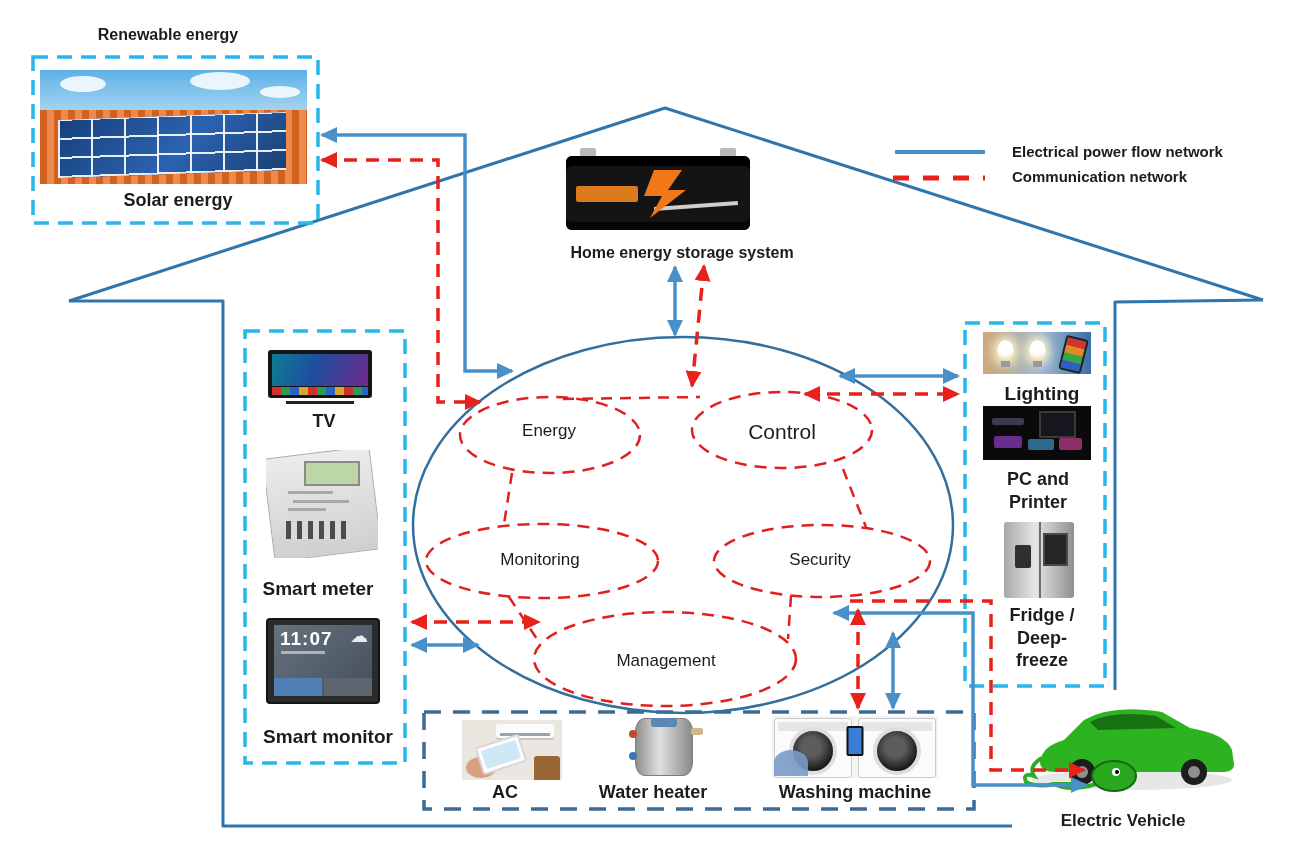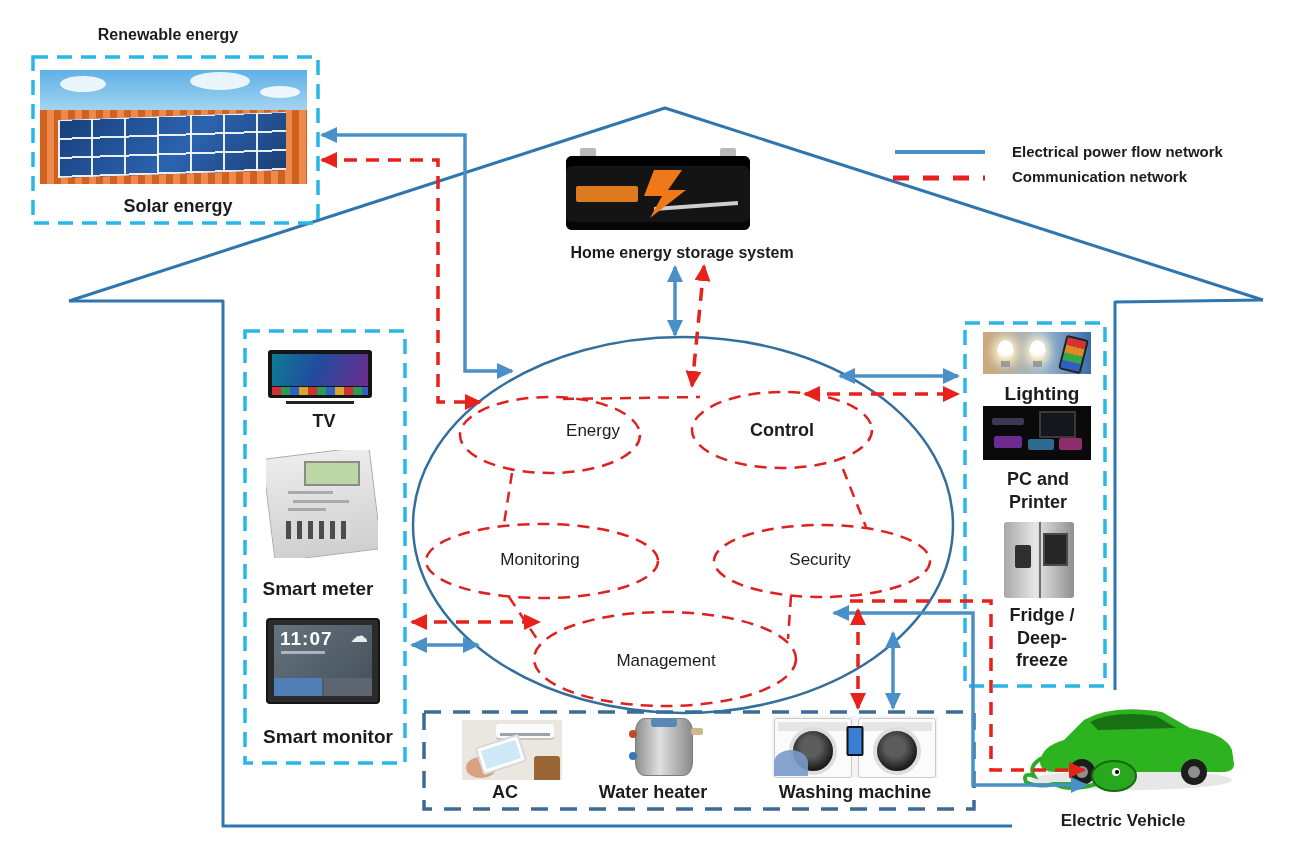--- a/index.html
+++ b/index.html
@@ -218,29 +218,29 @@
         <circle cx="182" cy="84" r="6" fill="#8f8f8f"></circle>
       <path d="M30 70 Q16 78 22 88 Q10 84 14 94 Q26 100 42 96 L70 96" fill="none" stroke="#2faa28" stroke-width="4"></path>
       <path d="M42 96 Q58 104 84 96" fill="none" stroke="#2faa28" stroke-width="4"></path>
       <ellipse cx="102" cy="88" rx="22" ry="15" fill="#29a81f" stroke="#156b10" stroke-width="2"></ellipse>
       <circle cx="104" cy="84" r="4" fill="#fff"></circle>
         <circle cx="105" cy="84" r="2" fill="#000"></circle>
     </svg>
   </div>
 
   <div class="lbl" style="left:168px;top:25px;font-size:16px;">Renewable energy</div>
-  <div class="lbl" style="left:178px;top:195px;font-size:18px;font-weight:700;">Solar energy</div>
+  <div class="lbl" style="left:178px;top:189px;font-size:18px;font-weight:700;">Solar energy</div>
   <div class="lbl" style="left:682px;top:243px;font-size:16px;">Home energy storage system</div>
 
   <div class="lbl" style="left:1012px;top:143px;font-size:15px;transform:none;text-align:left;">Electrical power flow network</div>
   <div class="lbl" style="left:1012px;top:168px;font-size:15px;transform:none;text-align:left;">Communication network</div>
 
 
-  <div class="lbl" style="left:549px;top:420px;font-size:17px;font-weight:400;margin-left:44px;">Energy</div>
-  <div class="lbl" style="left:782px;top:419px;font-size:18px;font-weight:700;">Control</div>
+  <div class="lbl" style="left:549px;top:420px;font-size:17px;font-weight:400;">Energy</div>
+  <div class="lbl" style="left:782px;top:419px;font-size:21px;font-weight:400;">Control</div>
   <div class="lbl" style="left:540px;top:549px;font-size:17px;font-weight:400;">Monitoring</div>
   <div class="lbl" style="left:820px;top:549px;font-size:17px;font-weight:400;text-align:center;">Security</div>
   <div class="lbl" style="left:666px;top:650px;font-size:17px;font-weight:400;">Management</div>
 
   <div class="lbl" style="left:324px;top:410px;font-size:18px;">TV</div>
   <div class="lbl" style="left:318px;top:577px;font-size:19px;">Smart meter</div>
   <div class="lbl" style="left:328px;top:725px;font-size:19px;">Smart monitor</div>
 
   <div class="lbl" style="left:1042px;top:382px;font-size:19px;">Lighting</div>
   <div class="lbl wrap" style="left:1038px;top:468px;font-size:18px;width:82px;">PC and Printer</div>

